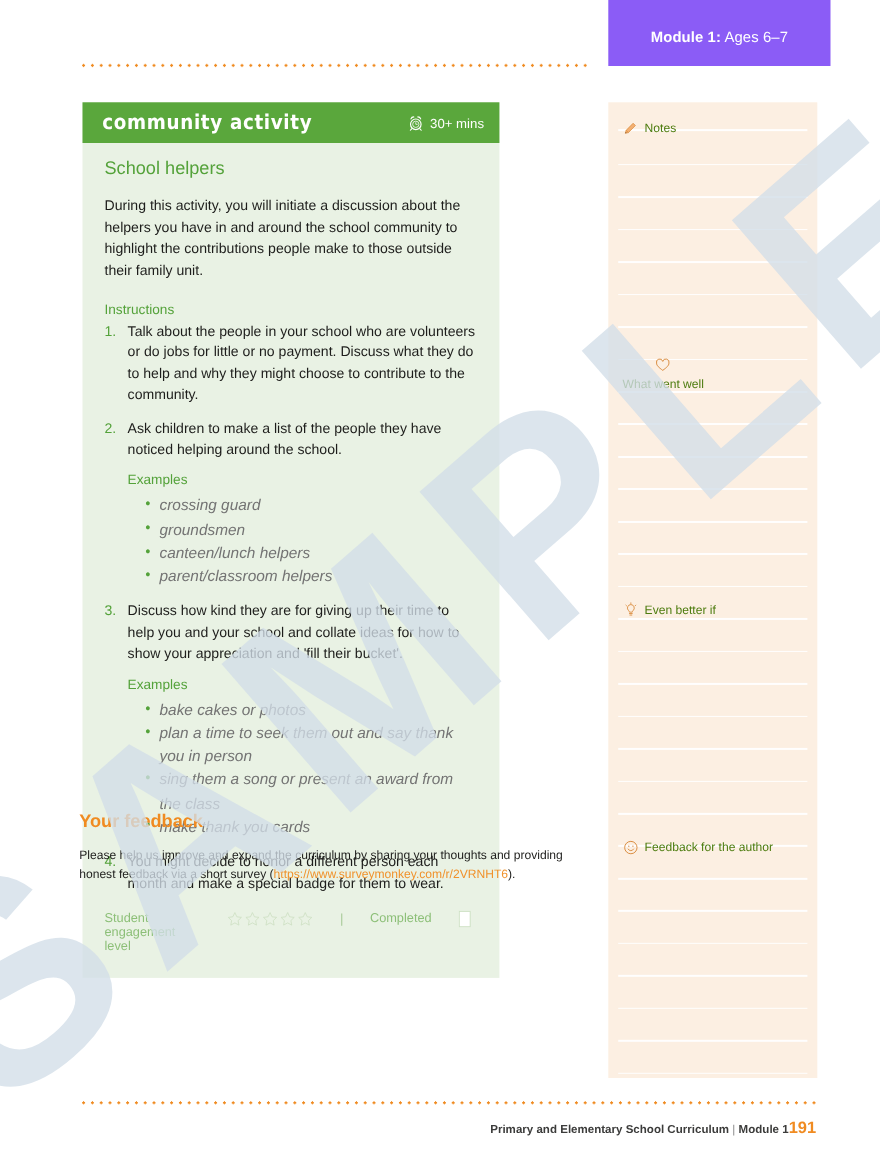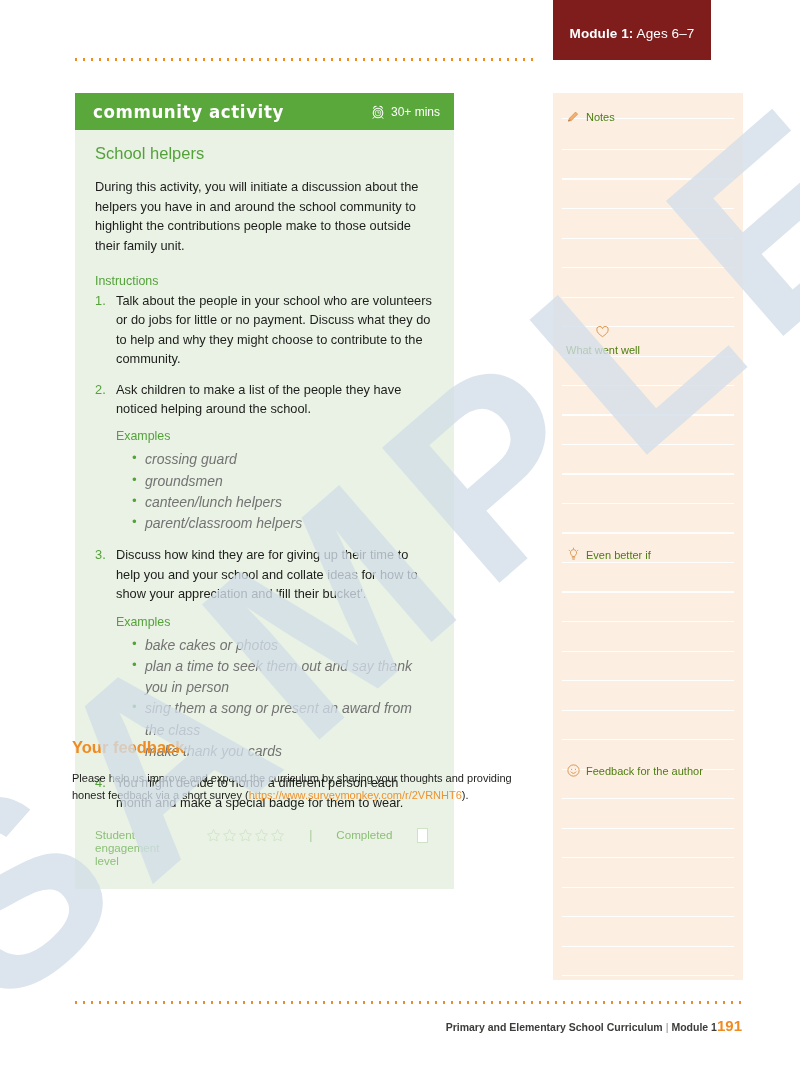--- a/index.html
+++ b/index.html
@@ -14,23 +14,23 @@
     font-family: "Liberation Sans", sans-serif;
     overflow: hidden;
     -webkit-font-smoothing: antialiased;
   }
 
   
   .module-tab {
     position: absolute;
     top: 0;
     left: 553px;
-    width: 158px;
+    width: 202px;
     height: 60px;
-    background: #7f1d1d;
+    background: #8b5cf6;
     display: flex;
     align-items: center;
     justify-content: center;
     box-sizing: border-box;
     padding-top: 6px;
   }
   .module-tab-text {
     color: #ffffff;
     font-size: 13.5px;
     letter-spacing: .1px;

